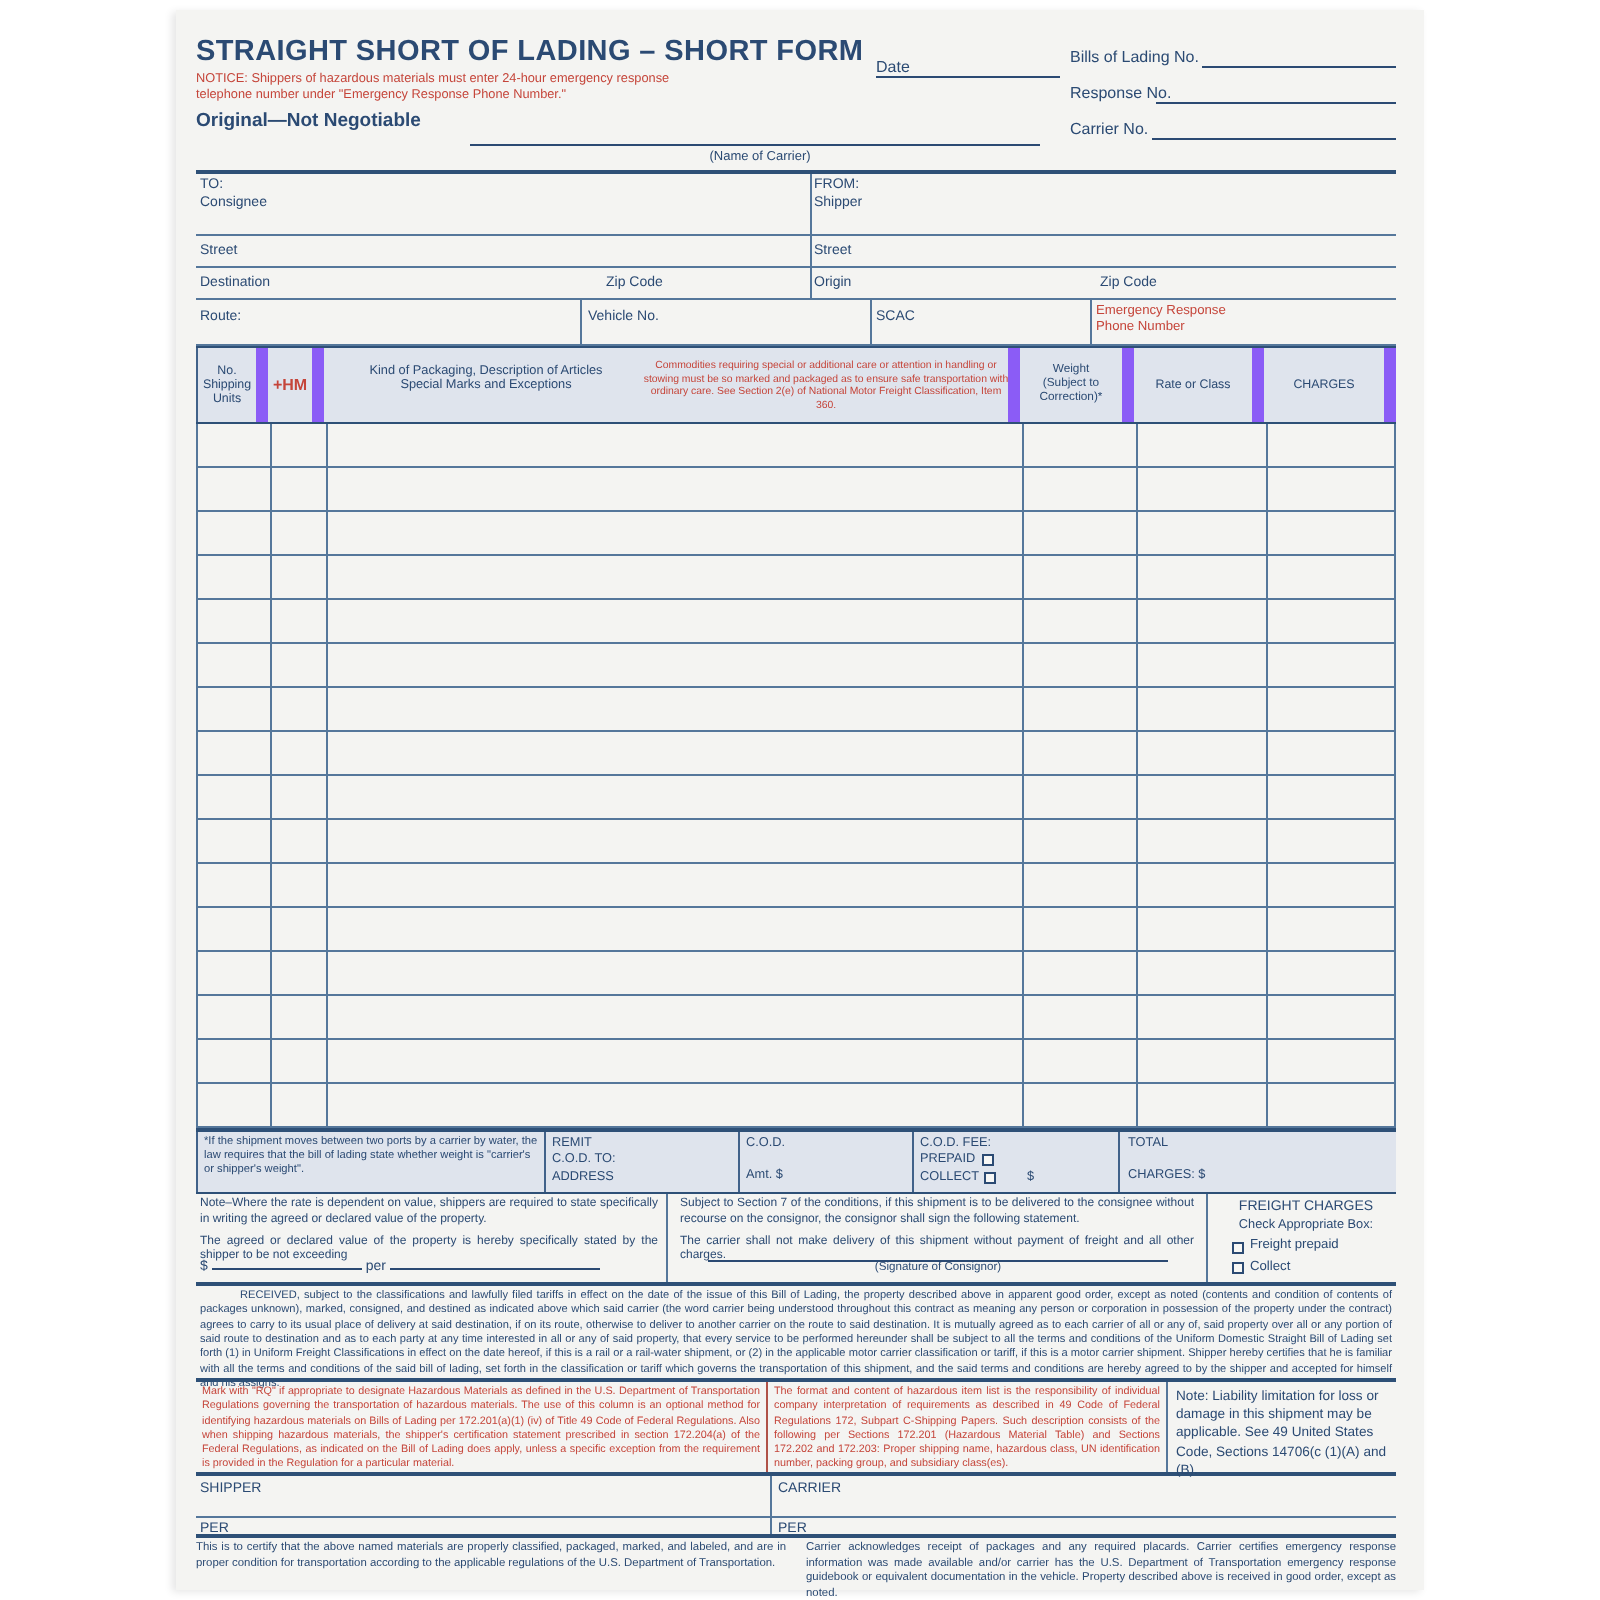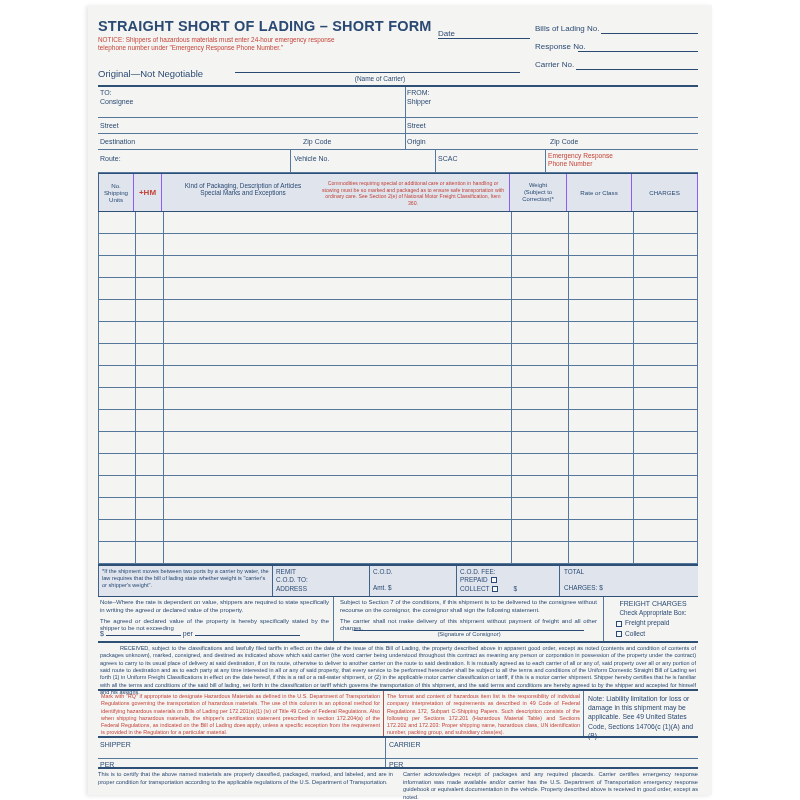--- a/index.html
+++ b/index.html
@@ -9,21 +9,21 @@
   .abs { position:absolute; }
   .navy { color:#2b4a73; }
   .red { color:#c5453a; }
   .pre { white-space:pre-line; }
   .ctr { text-align:center; }
   .b { font-weight:bold; }
 
   
   #title { left:0; top:13px; font-size:14.5px; font-weight:bold; letter-spacing:0.2px; }
   #notice { left:0; top:31px; width:250px; font-size:6.4px; line-height:1.3; }
-  #original { left:0; top:50px; font-size:9.5px; font-weight:normal;margin-top:13px; }
+  #original { left:0; top:50px; font-size:9.5px; font-weight:bold; }
   .fld-lbl { font-size:8px; }
   #date-lbl { left:340px; top:24px; }
   #date-line { left:340px; top:33px; width:92px; }
   #bol-lbl { left:437px; top:19px; }
   #bol-line { left:503px; top:28px; width:97px; }
   #shpno-lbl { left:437px; top:37px; }
   #shpno-line { left:480px; top:46px; width:120px; }
   #carno-lbl { left:437px; top:55px; }
   #carno-line { left:478px; top:64px; width:122px; }
   .fill-line { border-bottom:1px solid #2b4a73; height:1px; position:absolute; }
@@ -34,21 +34,21 @@
   .prow { position:absolute; left:0; width:600px; border-bottom:1px solid #55779b; }
   #prow1 { top:80px; height:33px; border-top:2px solid #2e5077; }
   #prow2 { top:113px; height:16px; }
   #prow3 { top:129px; height:16px; }
   #prow4 { top:145px; height:23px; }
   .cell-lbl { position:absolute; font-size:7px; line-height:1.25; }
   .vdiv { position:absolute; top:0; bottom:0; width:1px; background:#55779b; }
 
   
   #thead { position:absolute; left:0; top:168px; width:600px; height:39px; background:#dfe4ed; border-top:1px solid #2e5077; border-bottom:1px solid #2e5077; display:flex; }
-  .hcell { border-right:1px solid #8b5cf6; height:100%; display:flex; align-items:center; justify-content:center; font-size:6.2px; line-height:1.15; position:relative; }
+  .hcell { border-right:6px solid #8b5cf6; height:100%; display:flex; align-items:center; justify-content:center; font-size:6.2px; line-height:1.15; position:relative; }
   .hcell:first-child { border-left:1px solid #41628a; }
   #hc1 { width:36px; }
   #hc2 { width:28px; font-size:8px; font-weight:bold; }
   #hc3 { width:348px; }
   #hc3 .desc-lbl { position:absolute; left:6px; top:8px; width:150px; font-size:6.4px; text-align:center; }
   #hc3 .desc-note { position:absolute; left:158px; top:6px; width:186px; font-size:5.2px; line-height:1.25; text-align:center; }
   #hc4 { width:57px; font-size:5.9px; }
   #hc5 { width:65px; }
   #hc6 { width:66px; }
 

